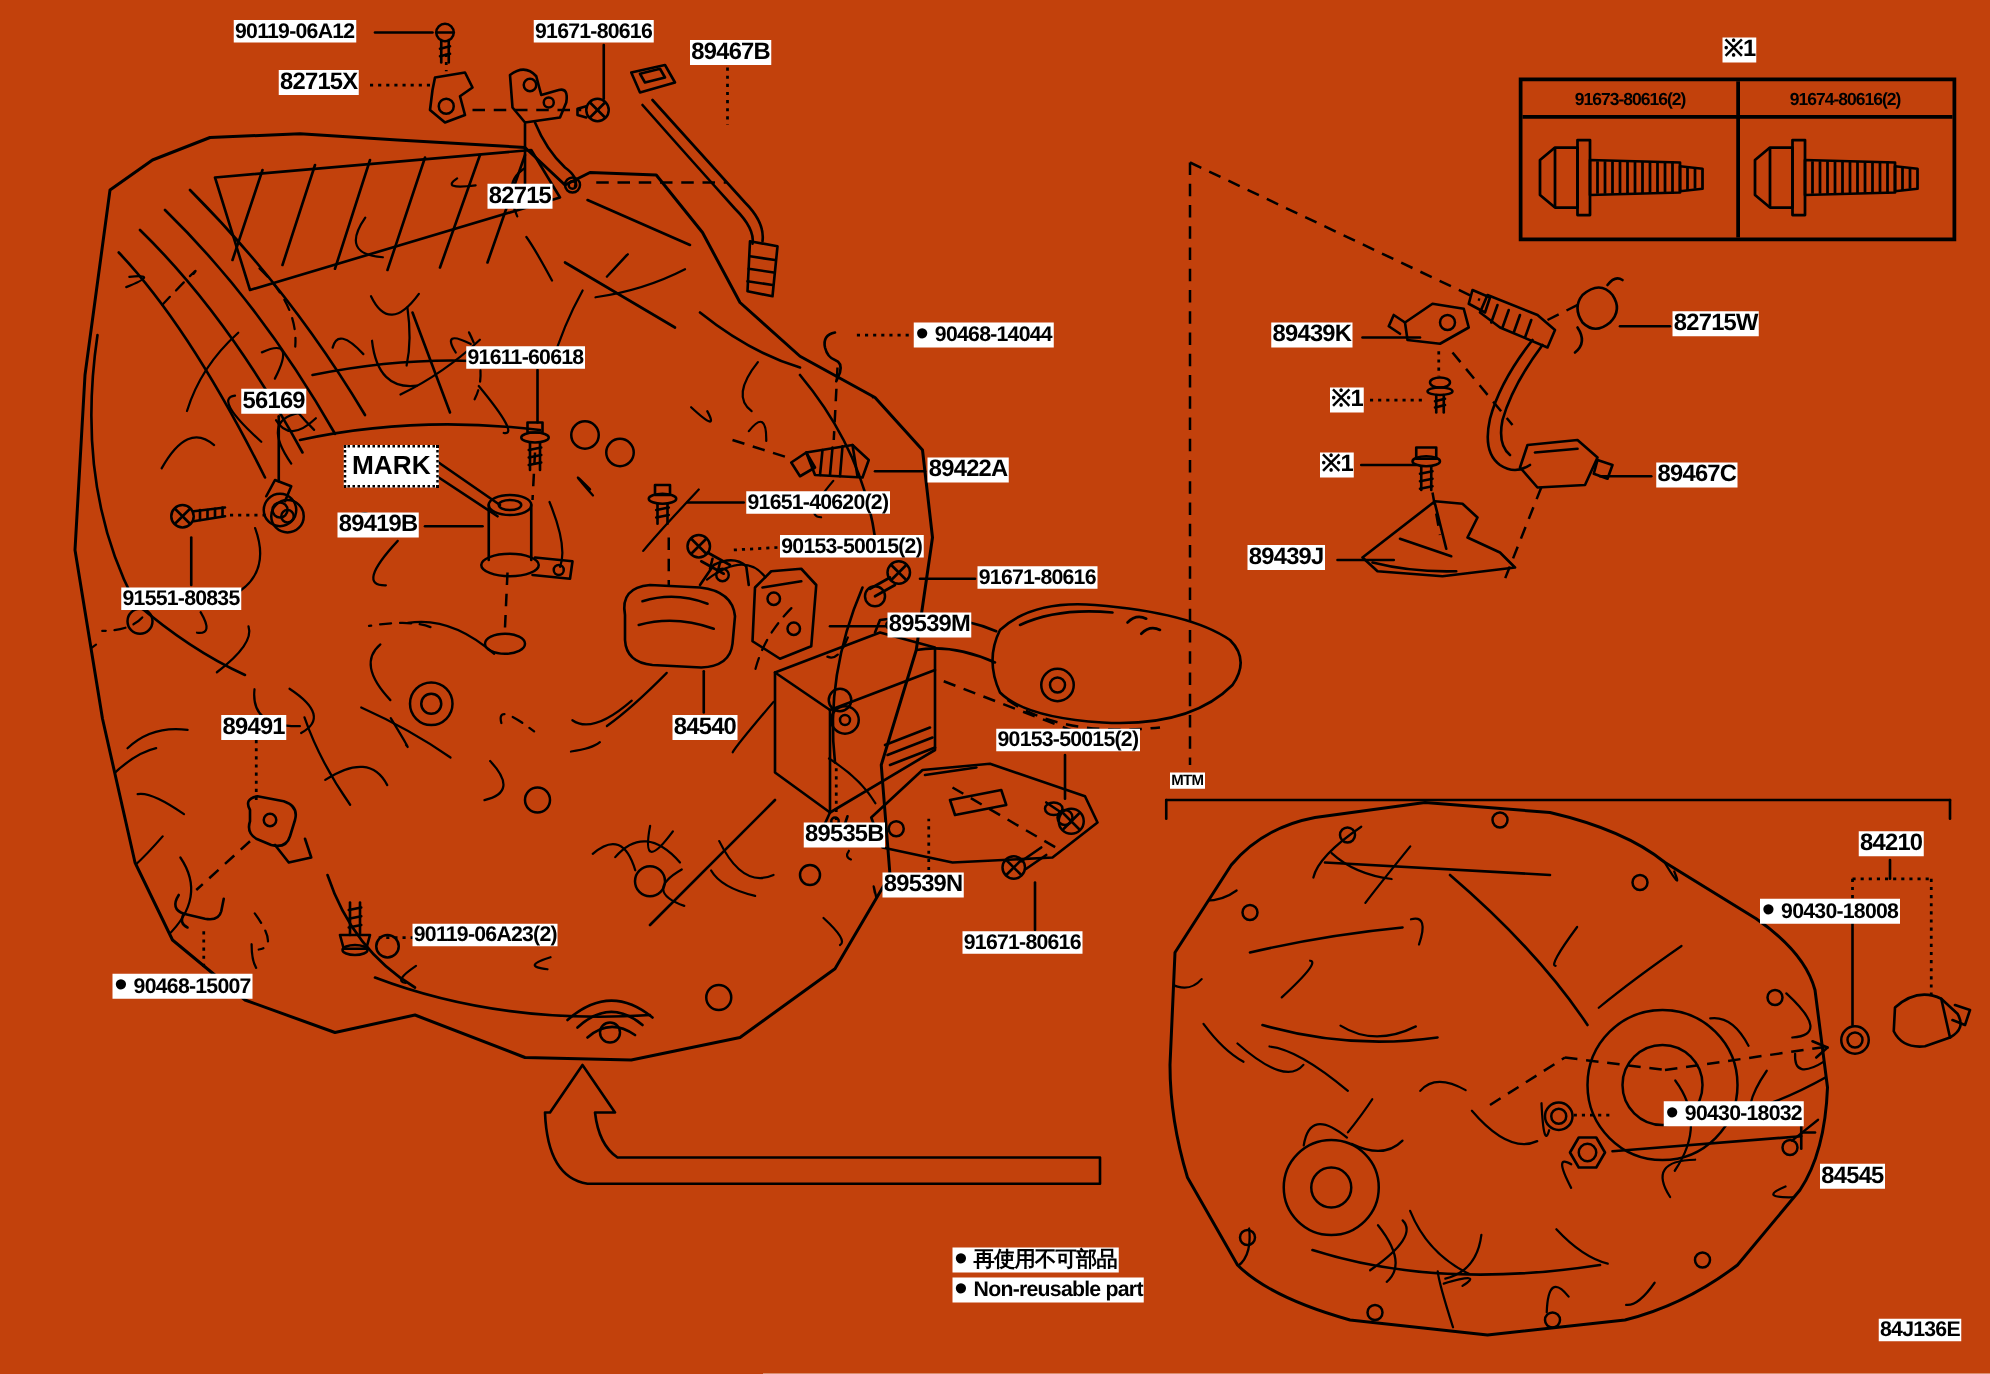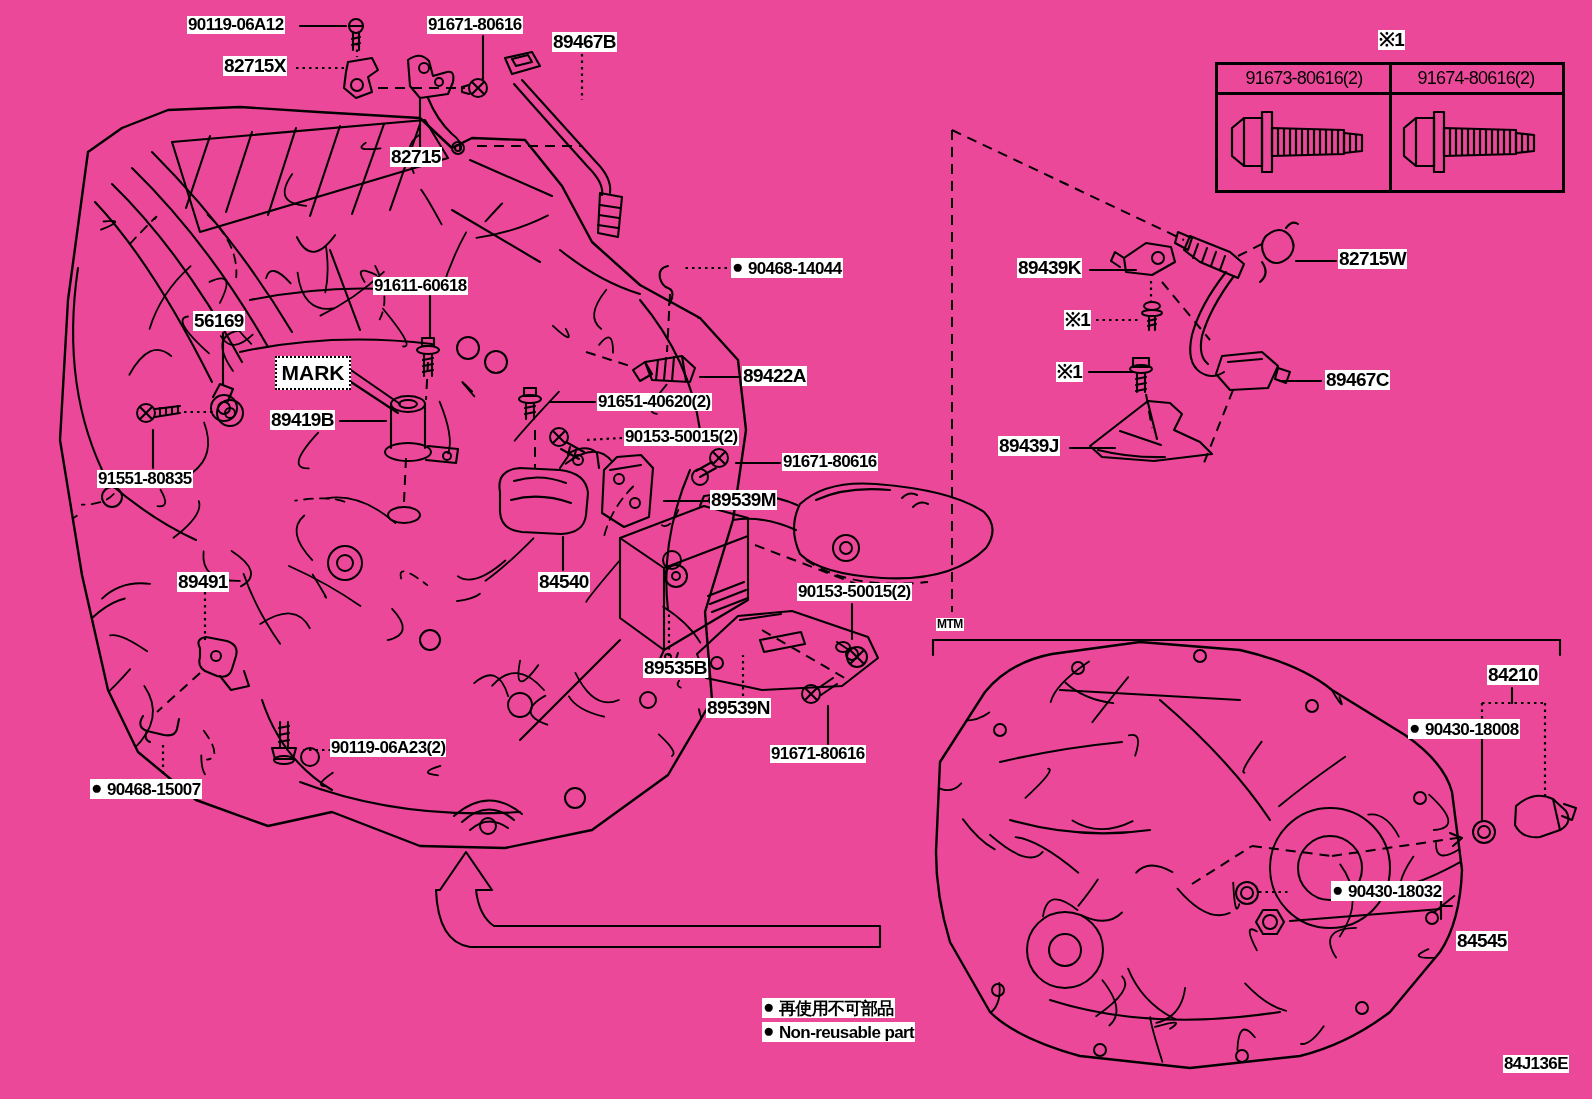--- a/index.html
+++ b/index.html
@@ -1,33 +1,33 @@
 <!DOCTYPE html>
 <html><head>
 <meta charset="utf-8">
 <style>
   html,body{margin:0;padding:0;background:#fff}
-  .canvas{position:relative;width:1592px;height:1099px;background:#ec4899;overflow:hidden;
+  .canvas{position:relative;width:1592px;height:1099px;background:#c2410c;overflow:hidden;
           font-family:"Liberation Sans",sans-serif;color:#000}
   #art{position:absolute;left:0;top:0}
   .lbl{position:absolute;font-weight:700;white-space:nowrap;letter-spacing:-0.6px;
        line-height:1.05;background:#fff;padding:0 1px}
   .lbl.s{font-size:17px}
   .lbl.b{font-size:19px}
   .lbl.n{font-size:19px}
   .lbl.m{font-size:12px}
   .dot{display:inline-block;font-size:19px;margin-right:5px;transform:translateY(-1px)}
   .mark-box{position:absolute;left:275px;top:356px;width:72px;height:30px;border:2px dotted #000;
             display:flex;align-items:center;justify-content:center;font-weight:700;font-size:21px;
             background:#fff;letter-spacing:0}
   .bolt-table{position:absolute;left:1215px;top:62px;width:350px;height:131px;
               border:3px solid #000;box-sizing:border-box;background:transparent}
   .bt-head{display:flex;height:27px;border-bottom:3px solid #000}
   .bt-cell{flex:1;display:flex;align-items:center;justify-content:center;
-           font-weight:400;font-size:18px;letter-spacing:-0.8px}
+           font-weight:700;font-size:14px;letter-spacing:-0.8px}
   .bt-div{position:absolute;left:50%;top:0;bottom:0;width:3px;background:#000;margin-left:-1.5px}
 </style>
 </head>
 <body>
 
 <div class="canvas">
   <svg id="art" width="1592" height="1099" viewBox="0 0 1592 1099">
       <defs>
         <clipPath id="clipE">
           <path d="M88,152 L122,128 L168,110 L240,107 L318,112 L420,118 L452,148 L472,138 L525,140 L562,186 L592,242 L640,285 L700,318 L738,360 L746,430 L733,520 L705,612 L712,700 L668,775 L592,830 L505,848 L420,846 L332,812 L268,826 L196,800 L138,752 L108,690 L82,575 L60,440 L68,300 Z"></path>

